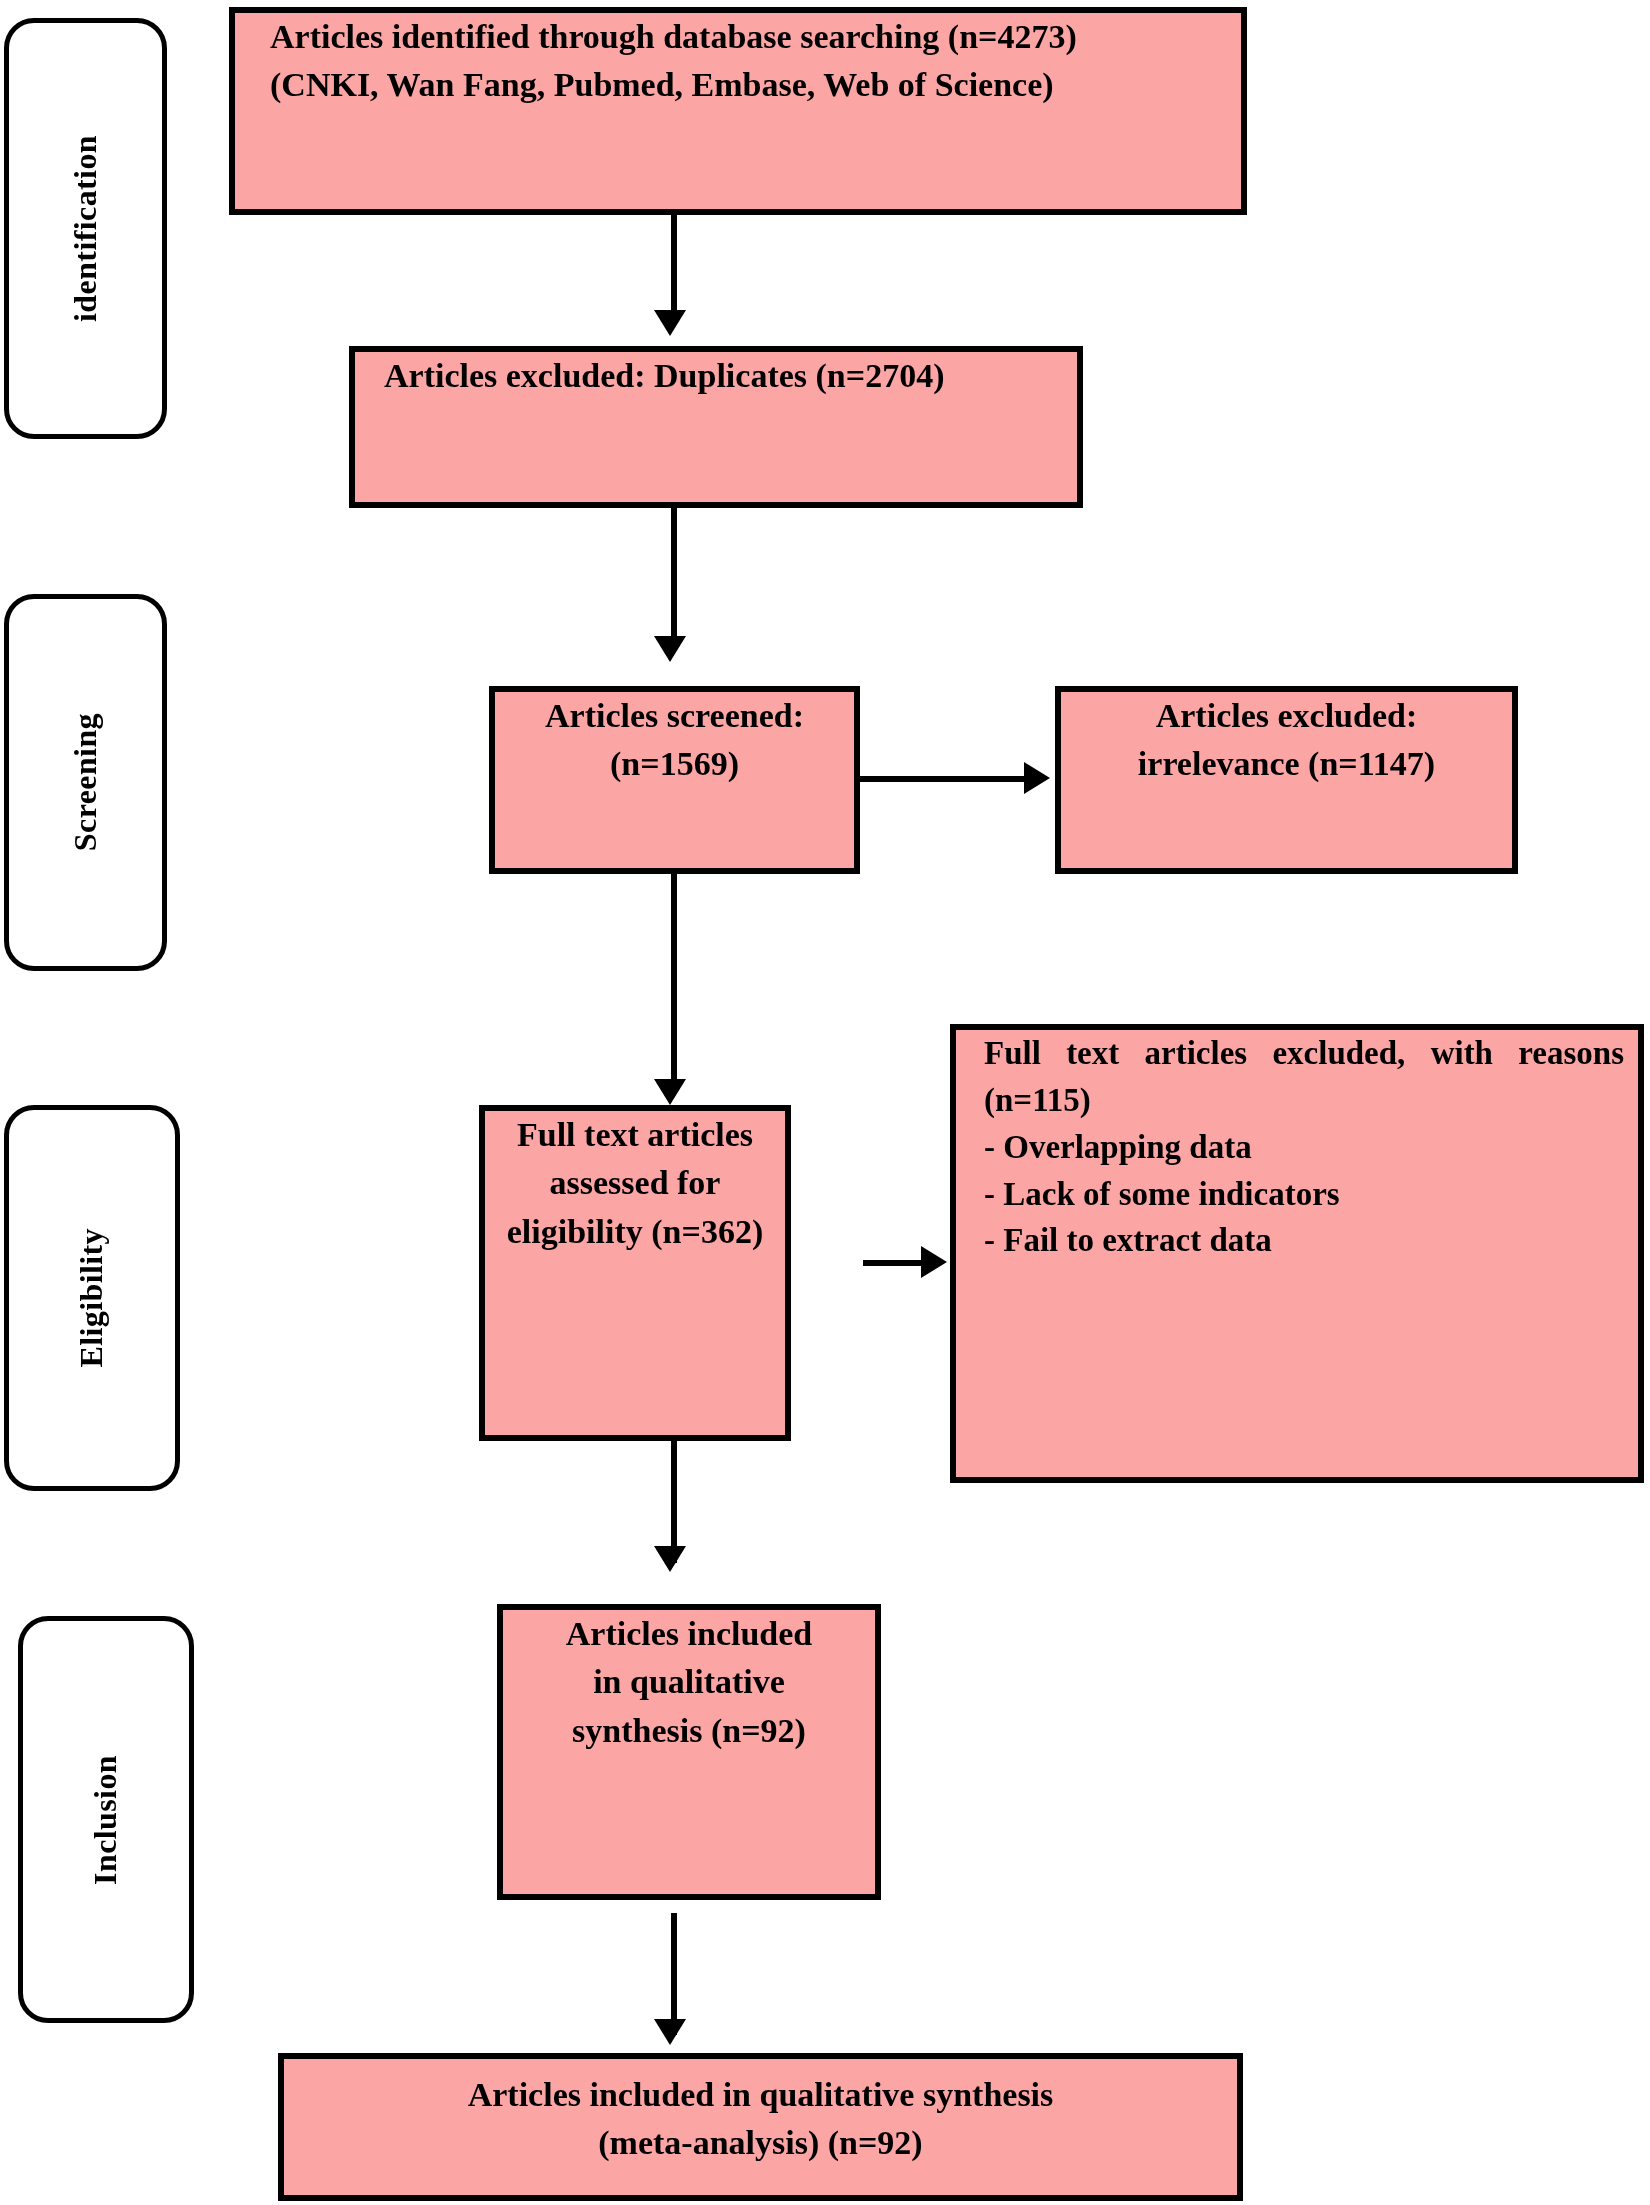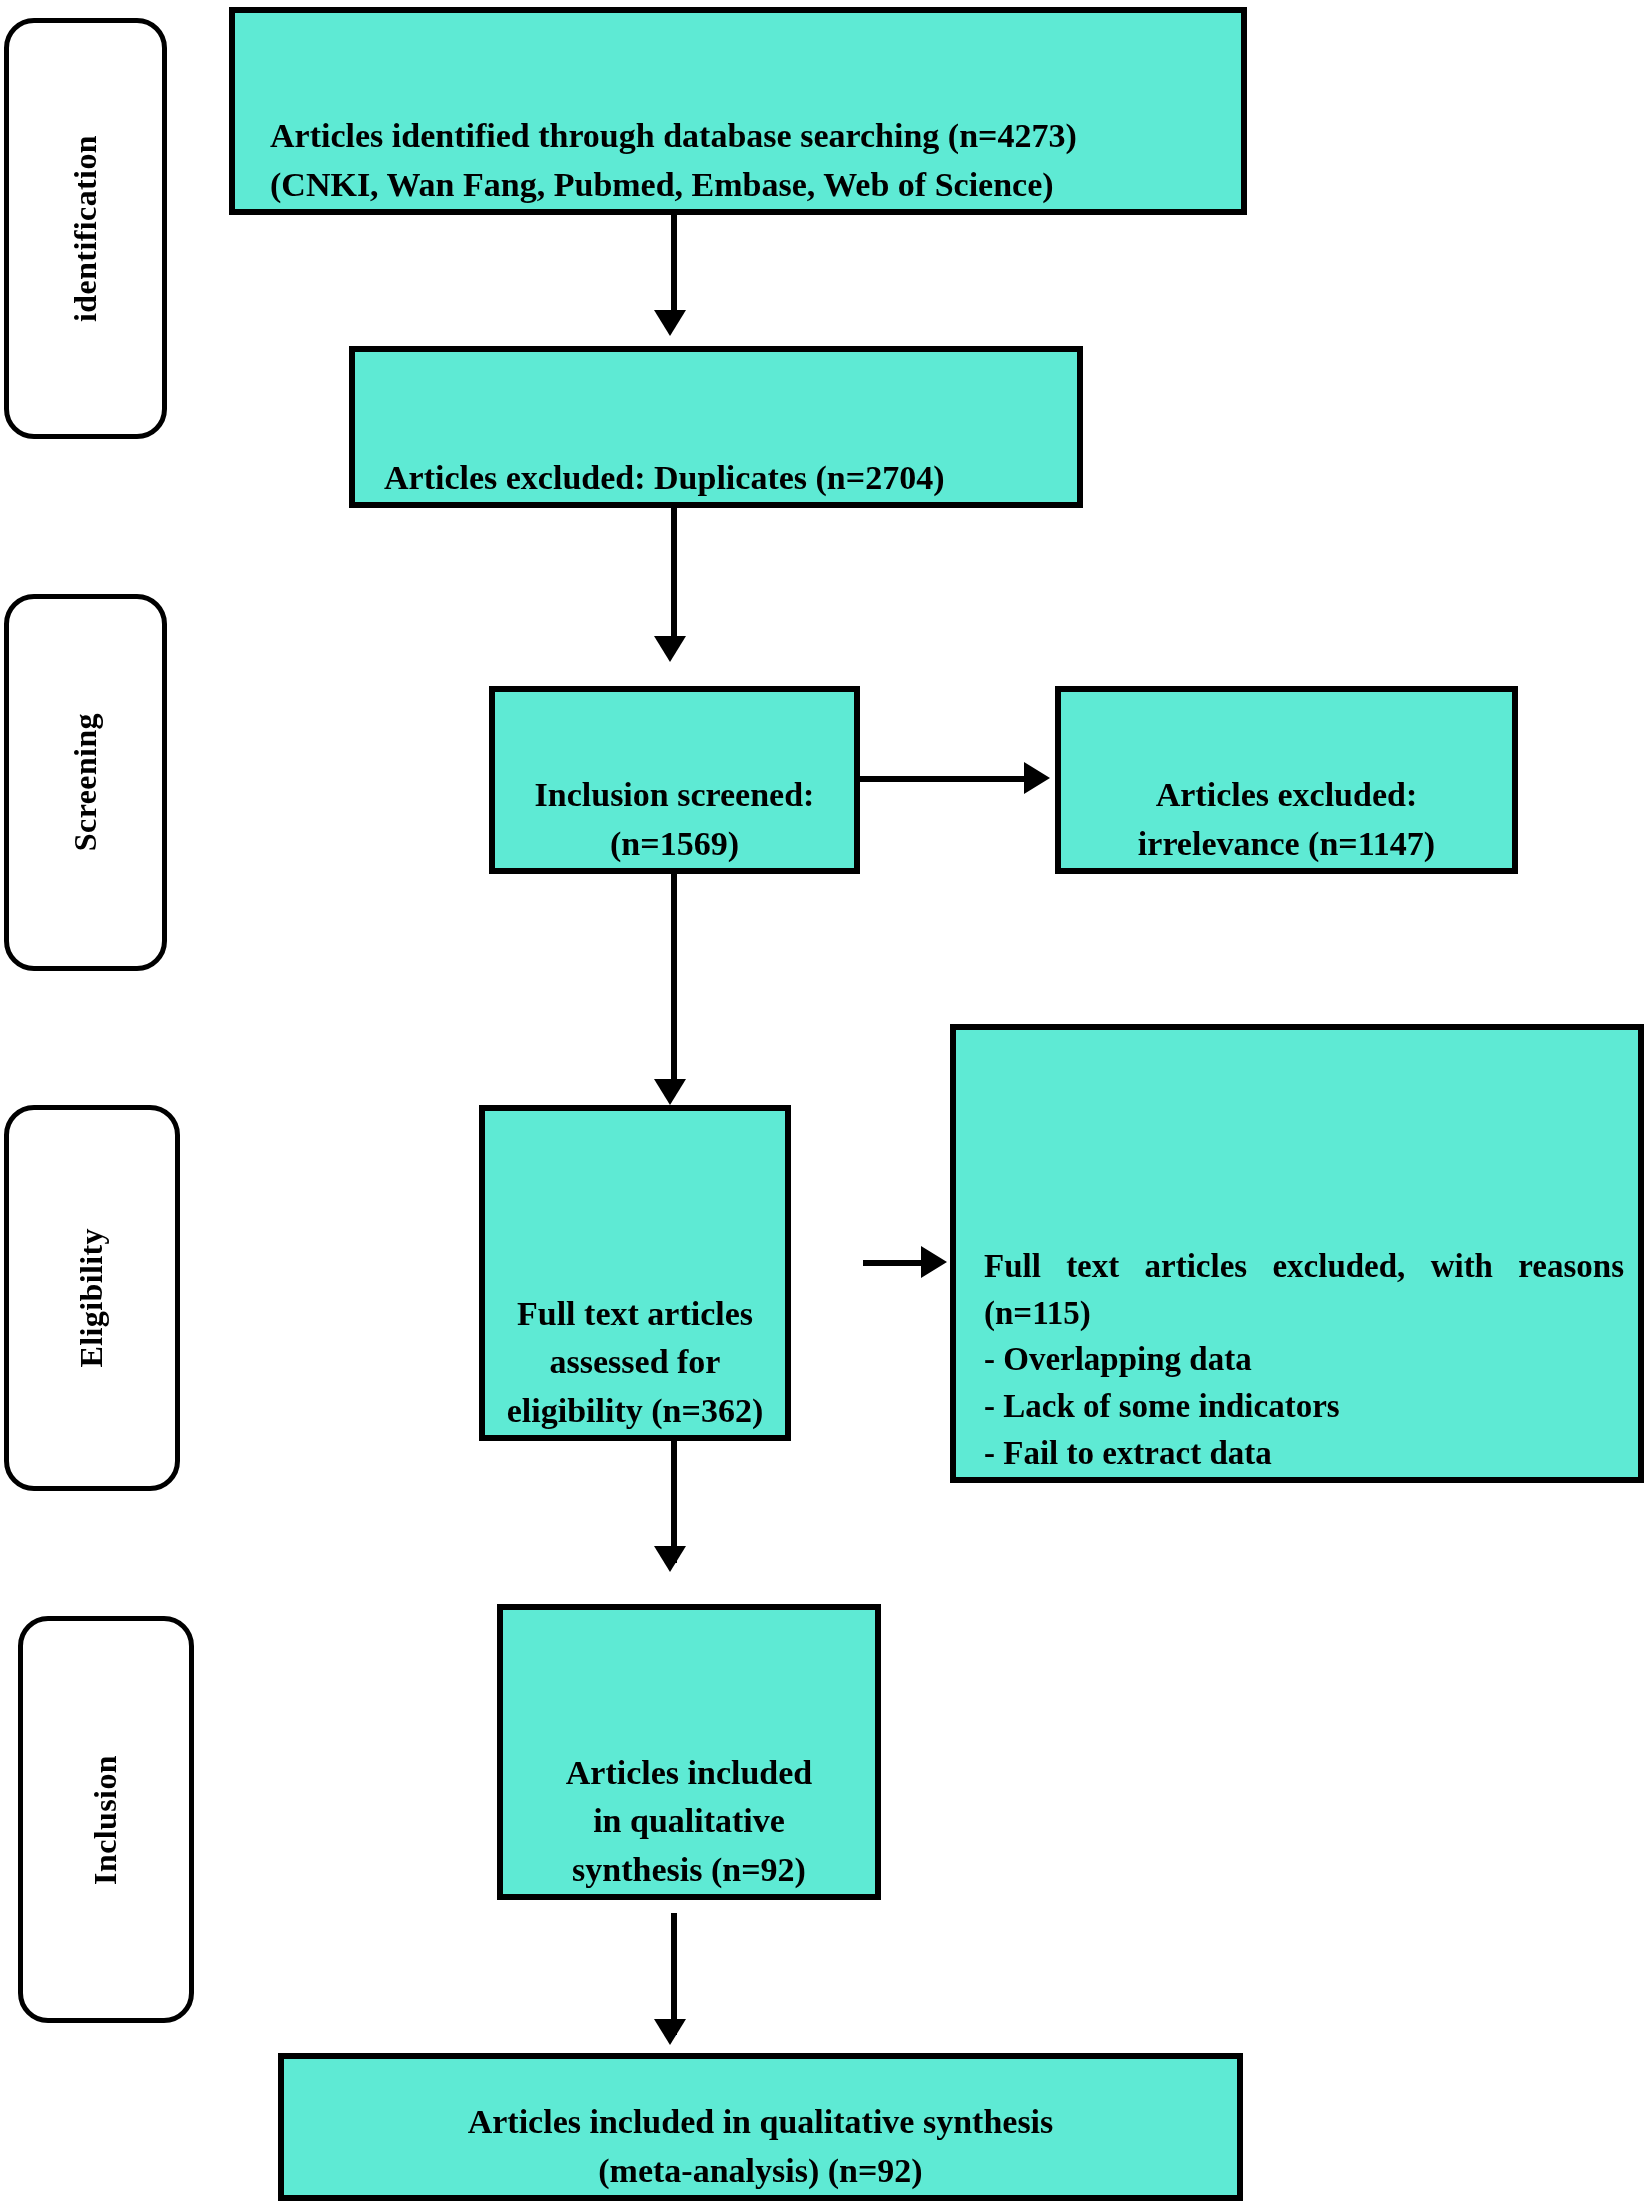--- a/index.html
+++ b/index.html
@@ -36,24 +36,24 @@
     font-size: 32px;
     letter-spacing: 0.4px;
     color: #000000;
     white-space: nowrap;
   }
 
   
   .box {
     position: absolute;
     border: 6.1px solid #000000;
-    background: #5eead4;
+    background: #fca5a5;
     box-sizing: border-box;
     display: flex;
-    align-items: flex-end;
+    align-items: flex-start;
     color: #000000;
     font-weight: bold;
   }
   .box .txt {
     width: 100%;
     padding: 0 14px;
     box-sizing: border-box;
     line-height: 1.42;
   }
   .center .txt { text-align: center; }
@@ -123,21 +123,21 @@
     <div class="txt" style="font-size:34px; padding-left:29px;">
       <div>Articles excluded: Duplicates (n=2704)</div>
     </div>
   </div>
 
   <div class="vline" style="left:671px; top:508px; height:140px;"></div>
   <div class="arrow-down" style="left:654px; top:636px;"></div>
 
   <div class="box center" style="left:489px; top:686px; width:371px; height:188px;">
     <div class="txt" style="font-size:34px;">
-      <div>Inclusion screened:</div>
+      <div>Articles screened:</div>
       <div>(n=1569)</div>
     </div>
   </div>
 
   <div class="hline" style="left:860px; top:776px; width:170px;"></div>
   <div class="arrow-right" style="left:1024px; top:762px;"></div>
 
   <div class="box center" style="left:1055px; top:686px; width:463px; height:188px;">
     <div class="txt" style="font-size:34px;">
       <div>Articles excluded:</div>

